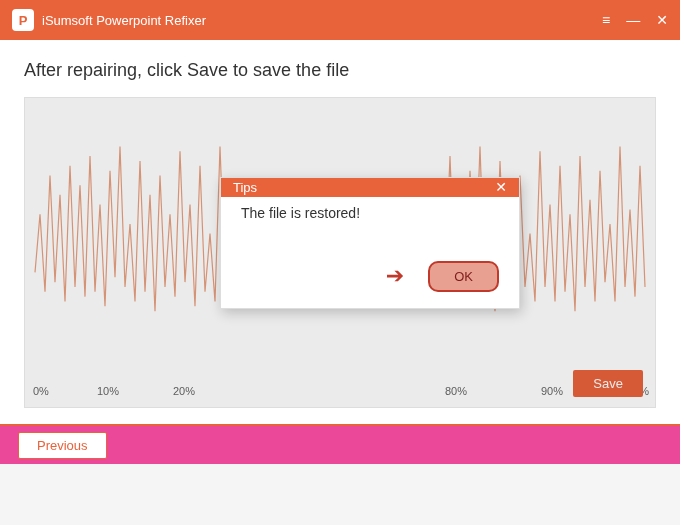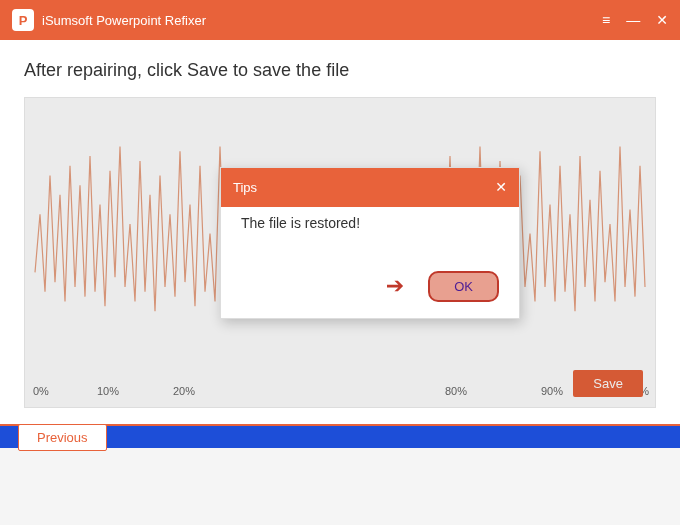--- a/index.html
+++ b/index.html
@@ -97,23 +97,23 @@
       color: white;
       border: none;
       padding: 6px 20px;
       font-size: 13px;
       cursor: pointer;
       border-radius: 2px;
     }
 
     
     .footer {
-      height: 24px;
+      height: 40px;
       border-top: 2px solid #e8623a;
-      background: #1d4ed8;
+      background: #ec4899;
       display: flex;
       align-items: center;
       padding: 4px 18px;
     }
     .prev-btn {
       border: 1px solid #e8623a;
       background: white;
       color: #e8623a;
       padding: 5px 18px;
       font-size: 13px;
@@ -138,21 +138,21 @@
       width: 300px;
       box-shadow: 2px 4px 12px rgba(0,0,0,0.2);
       position: relative;
       left: 30px;
       top: -10px;
     }
 
     .dialog-header {
       background: #e8623a;
       color: white;
-      padding: 12px 12px;
+      padding: 2px 12px;
       display: flex;
       align-items: center;
       justify-content: space-between;
     }
     .dialog-header-title {
       font-size: 13px;
     }
     .dialog-close {
       color: white;
       font-size: 14px;
@@ -175,21 +175,21 @@
       gap: 16px;
     }
     .arrow-icon {
       color: #c0392b;
       font-size: 22px;
       margin-right: 8px;
     }
     .ok-btn {
       border: 2px solid #c0392b;
       background: #e8a090;
-      color: #4c1d95;
+      color: #7f1d1d;
       padding: 6px 24px;
       font-size: 13px;
       cursor: pointer;
       border-radius: 10px;
     }
 
     
     .chart-svg {
       width: 100%;
       height: 100%;

